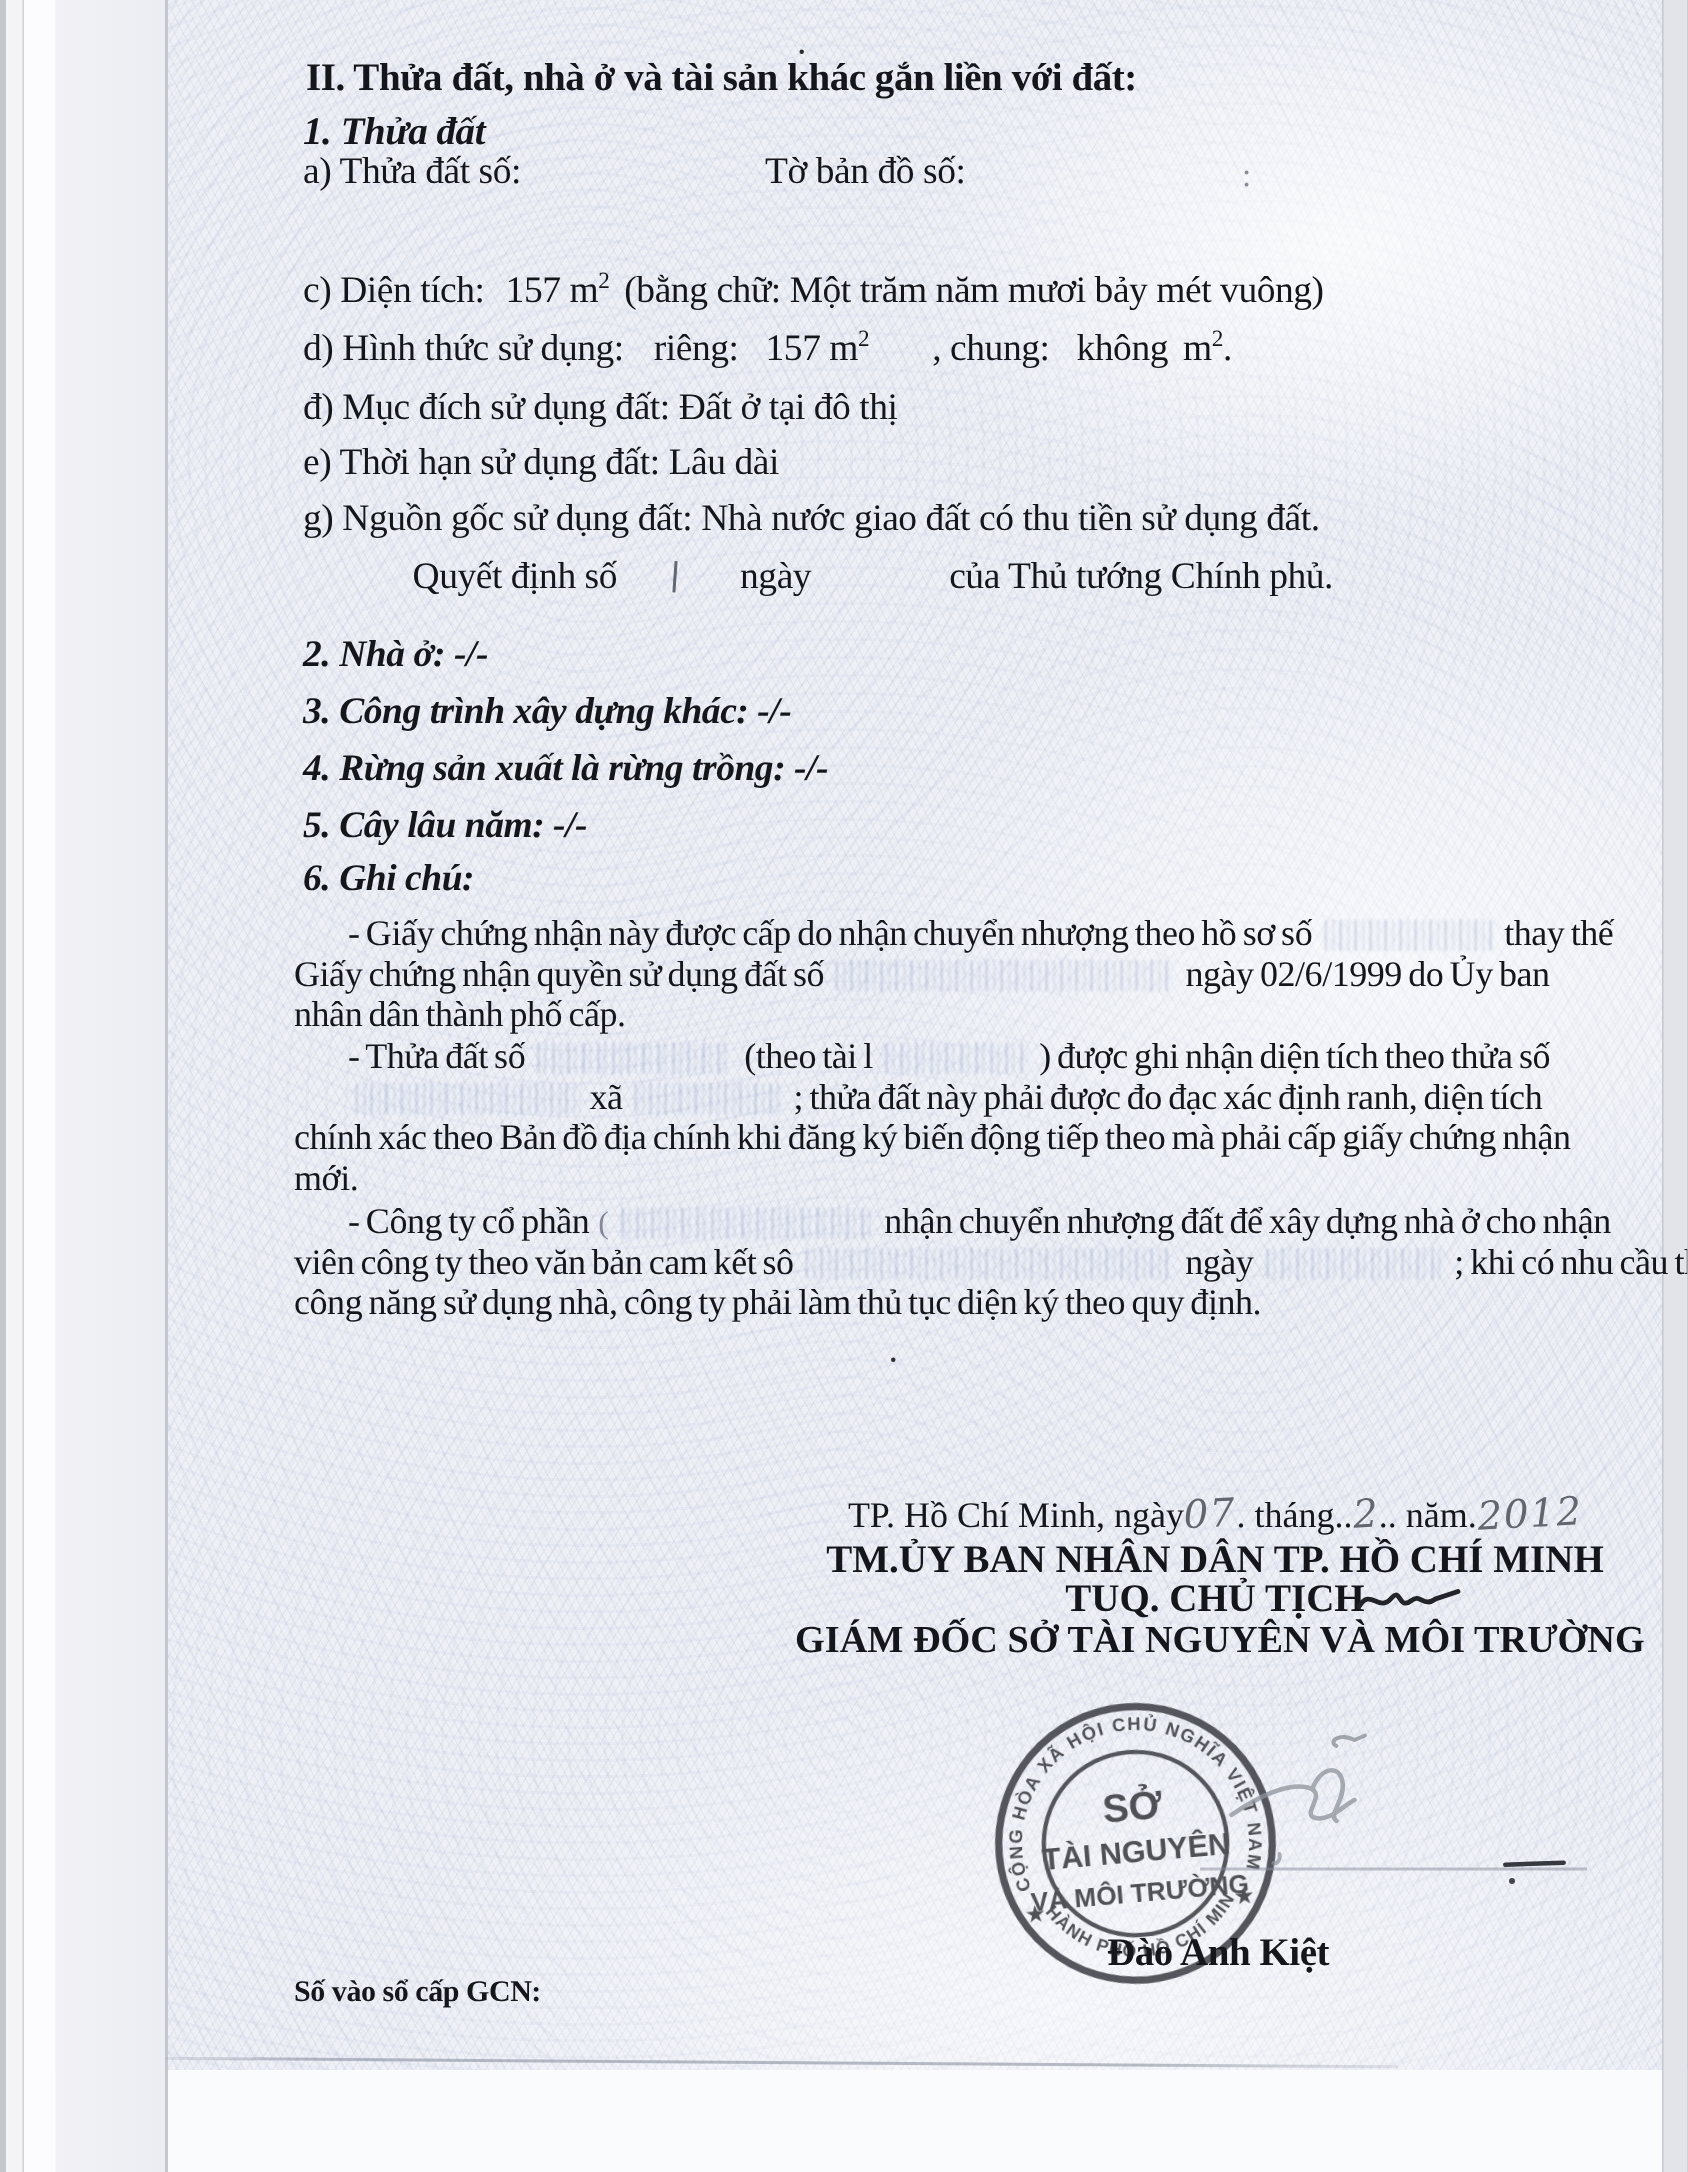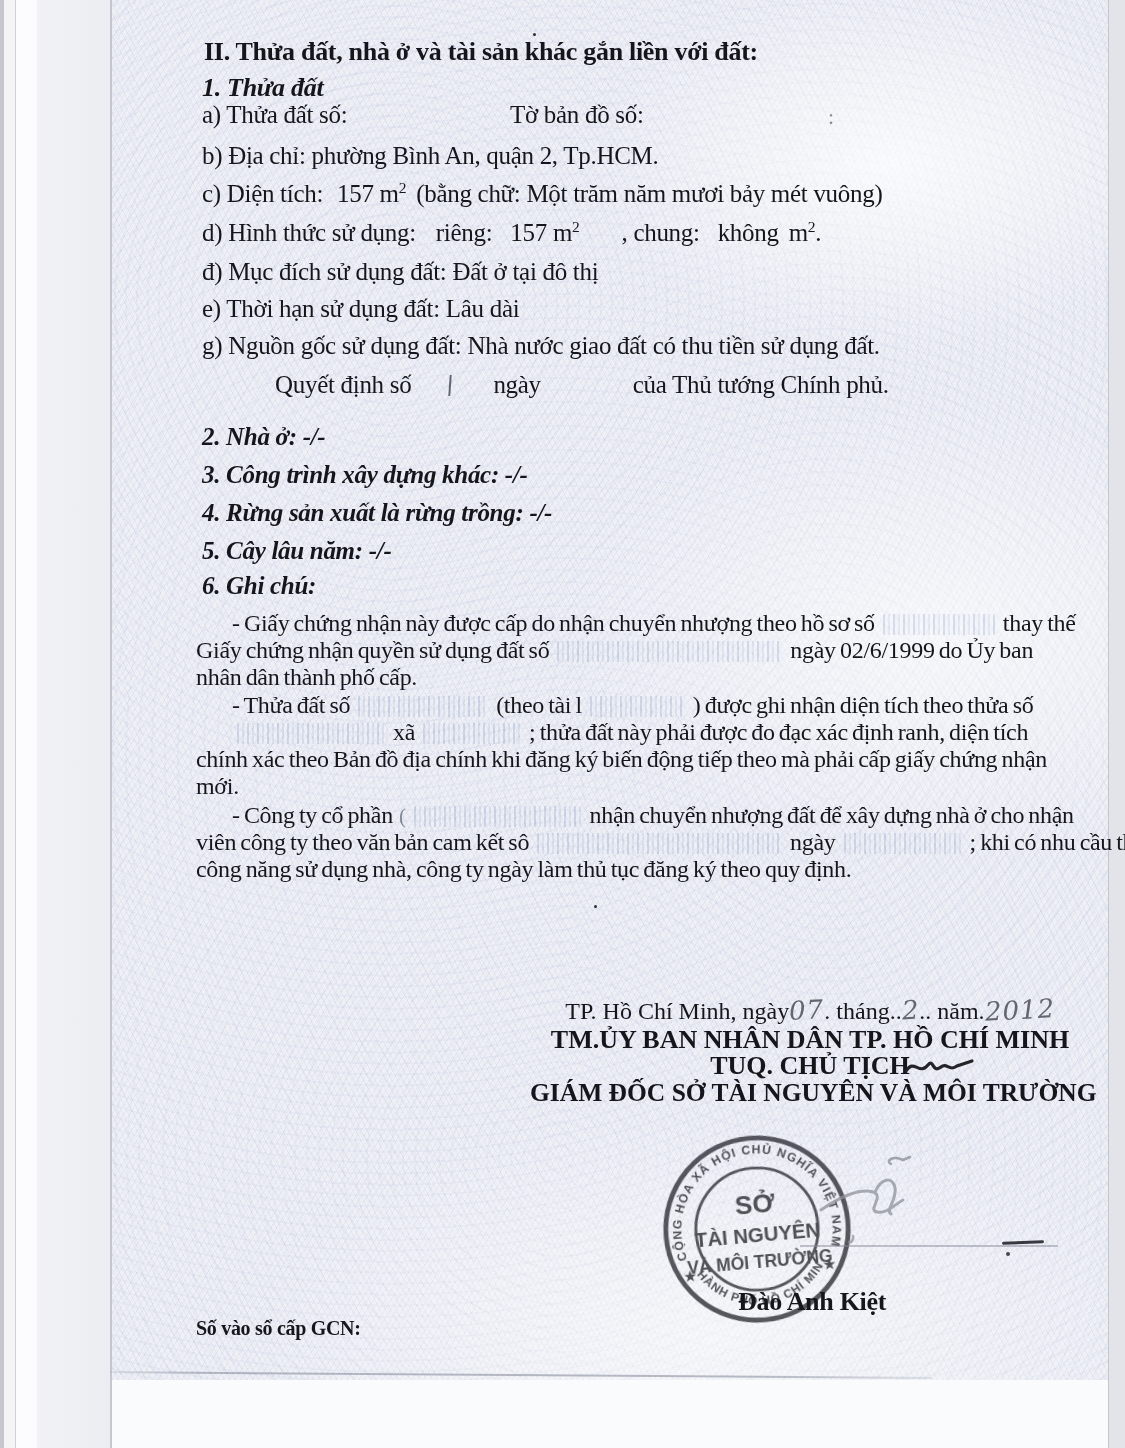--- a/index.html
+++ b/index.html
@@ -100,21 +100,20 @@
   <div class="ln bi" style="left:202px;top:72px;font-size:26px;">1. Thửa đất</div>
 
   <div class="ln" style="left:202px;top:100px;">
     <span>a) Thửa đất số:</span>
   </div>
   <div class="ln" style="left:510px;top:100px;">
     <span>Tờ bản đồ số:</span>
   </div>
   <div class="ln faint" style="left:828px;top:104px;font-size:22px;">:</div>
 
-  <div class="ln" style="left:202px;top:141px;">b) Địa chỉ: phường Bình An, quận 2, Tp.HCM.</div>
 
   <div class="ln" style="left:202px;top:179px;">
     <span>c) Diện tích:</span><span class="gap" style="width:14px;"></span><span>157 m</span><sup>2</sup><span class="gap" style="width:10px;"></span><span>(bằng chữ: Một trăm năm mươi bảy mét vuông)</span>
   </div>
 
   <div class="ln" style="left:202px;top:218px;">
     <span>d) Hình thức sử dụng:</span><span class="gap" style="width:20px;"></span><span>riêng:</span><span class="gap" style="width:18px;"></span><span>157 m</span><sup>2</sup><span class="gap" style="width:42px;"></span><span>, chung:</span><span class="gap" style="width:18px;"></span><span>không</span><span class="gap" style="width:10px;"></span><span>m</span><sup>2</sup><span>.</span>
   </div>
 
   <div class="ln" style="left:202px;top:257px;">đ) Mục đích sử dụng đất: Đất ở tại đô thị</div>
@@ -147,21 +146,21 @@
   </div>
   <div class="ln note" style="left:196px;top:745px;">chính xác theo Bản đồ địa chính khi đăng ký biến động tiếp theo mà phải cấp giấy chứng nhận</div>
   <div class="ln note" style="left:196px;top:772px;">mới.</div>
 
   <div class="ln note" style="left:232px;top:801px;">
     <span>- Công ty cổ phần</span><span class="gap" style="width:6px;"></span><span class="faint" style="font-size:21px;">(</span><span class="redact" style="width:168px;"></span><span>nhận chuyển nhượng đất để xây dựng nhà ở cho nhận</span>
   </div>
   <div class="ln note" style="left:196px;top:828px;">
     <span>viên công ty theo văn bản cam kết sô</span><span class="redact" style="width:245px;"></span><span>ngày</span><span class="redact" style="width:118px;"></span><span>; khi có nhu cầu thay đổi</span>
   </div>
-  <div class="ln note" style="left:196px;top:855px;">công năng sử dụng nhà, công ty ngày làm thủ tục đăng ký theo quy định.</div>
+  <div class="ln note" style="left:196px;top:855px;">công năng sử dụng nhà, công ty phải làm thủ tục diện ký theo quy định.</div>
 
   <div class="sigblock" style="top:995px;font-size:24px;">
     <span>TP. Hồ Chí Minh, ngày</span><span class="hw">07</span><span>. tháng..</span><span class="hw">2</span><span>.. năm.</span><span class="hw">2012</span>
   </div>
   <div class="sigblock bold" style="top:1025px;font-size:26px;">TM.ỦY BAN NHÂN DÂN TP. HỒ CHÍ MINH</div>
   <div class="sigblock bold" style="top:1051px;font-size:26px;">TUQ. CHỦ TỊCH</div>
   <div class="sigblock bold" style="top:1078px;font-size:25.5px;">GIÁM ĐỐC SỞ TÀI NGUYÊN VÀ MÔI TRƯỜNG</div>
 
   <svg class="tuqmark" viewBox="0 0 72 32">
     <path d="M3 21 C 11 8, 16 26, 25 15 C 31 8, 29 24, 38 17 C 44 12, 46 22, 54 16 L 69 11" fill="none" stroke="#23242a" stroke-width="3.2" stroke-linecap="round"></path>

